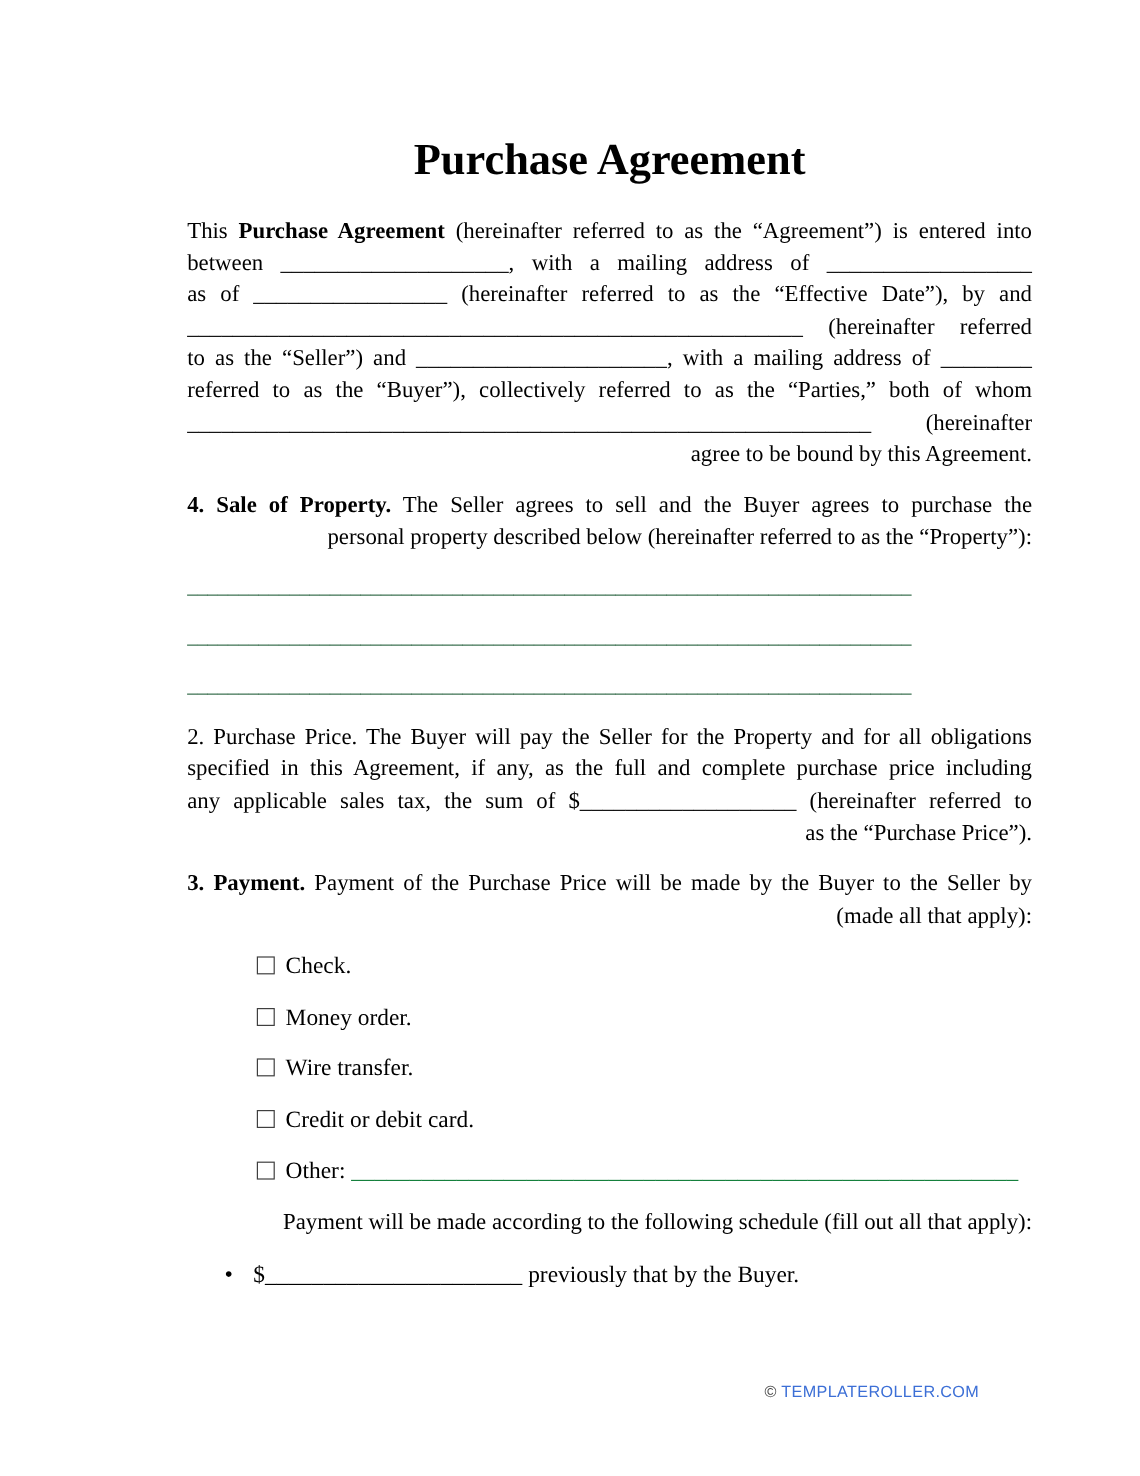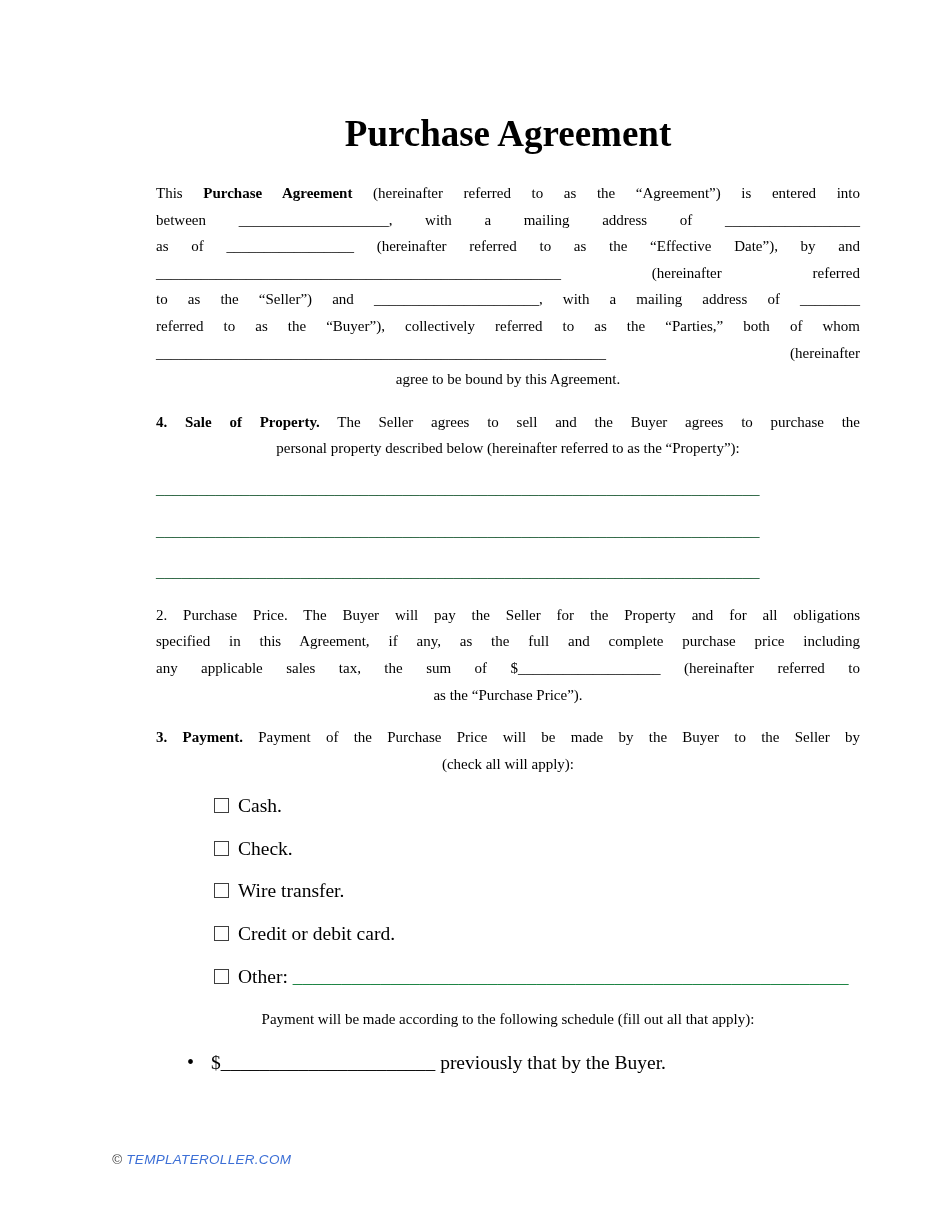--- a/index.html
+++ b/index.html
@@ -20,27 +20,27 @@
     margin-left: 44px;
   }
   .title {
     font-size: 37px;
     font-weight: bold;
     text-align: center;
     line-height: 44px;
     margin: 112px 0 0 0;
   }
   .para {
-    font-size: 15px;
+    font-size: 19px;
     line-height: 26.6px;
     margin: 16px 0 0 0;
   }
   .para.intro { margin-top: 24px; }
   .line { text-align: justify; text-align-last: justify; }
-  .line.last { text-align: center; text-align-last: auto; }
+  .line.last { text-align: right; text-align-last: auto; }
   .b { font-weight: bold; }
 
   .blank-lines { margin-top: 14px; }
   .blank-line {
     font-size: 17px;
     line-height: 26.6px;
     margin-bottom: 15px;
     color: #14532d;
     white-space: nowrap;
     font-style: italic;
@@ -72,25 +72,24 @@
   .bullet {
     display: inline-block;
     width: 24px;
     font-size: 20px;
   }
 
   .footer {
     position: absolute;
     left: 112px; top: 1152px;
     width: 704px;
-    text-align: left;
+    text-align: right;
     font-family: "Liberation Sans", sans-serif;
     font-size: 13.5px;
     letter-spacing: 0.3px;
-    font-style: italic;
   }
   .footer .copy { color: #454545; }
   .footer .site { text-decoration: none; cursor: pointer; }
 </style>
 </head>
 <body>
 
 <div class="doc">
 
   <h1 class="title">Purchase Agreement</h1>
@@ -119,29 +118,29 @@
 
   <div class="para">
       <div class="line">2. Purchase Price. The Buyer will pay the Seller for the Property and for all obligations</div>
       <div class="line">specified in this Agreement, if any, as the full and complete purchase price including</div>
       <div class="line">any applicable sales tax, the sum of $___________________ (hereinafter referred to</div>
       <div class="line last">as the “Purchase Price”).</div>
     </div>
 
   <div class="para">
       <div class="line"><span class="b">3. Payment.</span><span> Payment of the Purchase Price will be made by the Buyer to the Seller by</span></div>
-      <div class="line last">(check all will apply):</div>
+      <div class="line last">(made all that apply):</div>
     </div>
 
   <div class="checklist">
     <div class="check-item">
-      <span class="checkbox"></span><span>Cash.</span>
+      <span class="checkbox"></span><span>Check.</span>
     </div>
     <div class="check-item">
-      <span class="checkbox"></span><span>Check.</span>
+      <span class="checkbox"></span><span>Money order.</span>
     </div>
     <div class="check-item">
       <span class="checkbox"></span><span>Wire transfer.</span>
     </div>
     <div class="check-item">
       <span class="checkbox"></span><span>Credit or debit card.</span>
     </div>
     <div class="check-item">
       <span class="checkbox"></span><span>Other:</span> <span class="other-blank">_________________________________________________________</span>
     </div>

